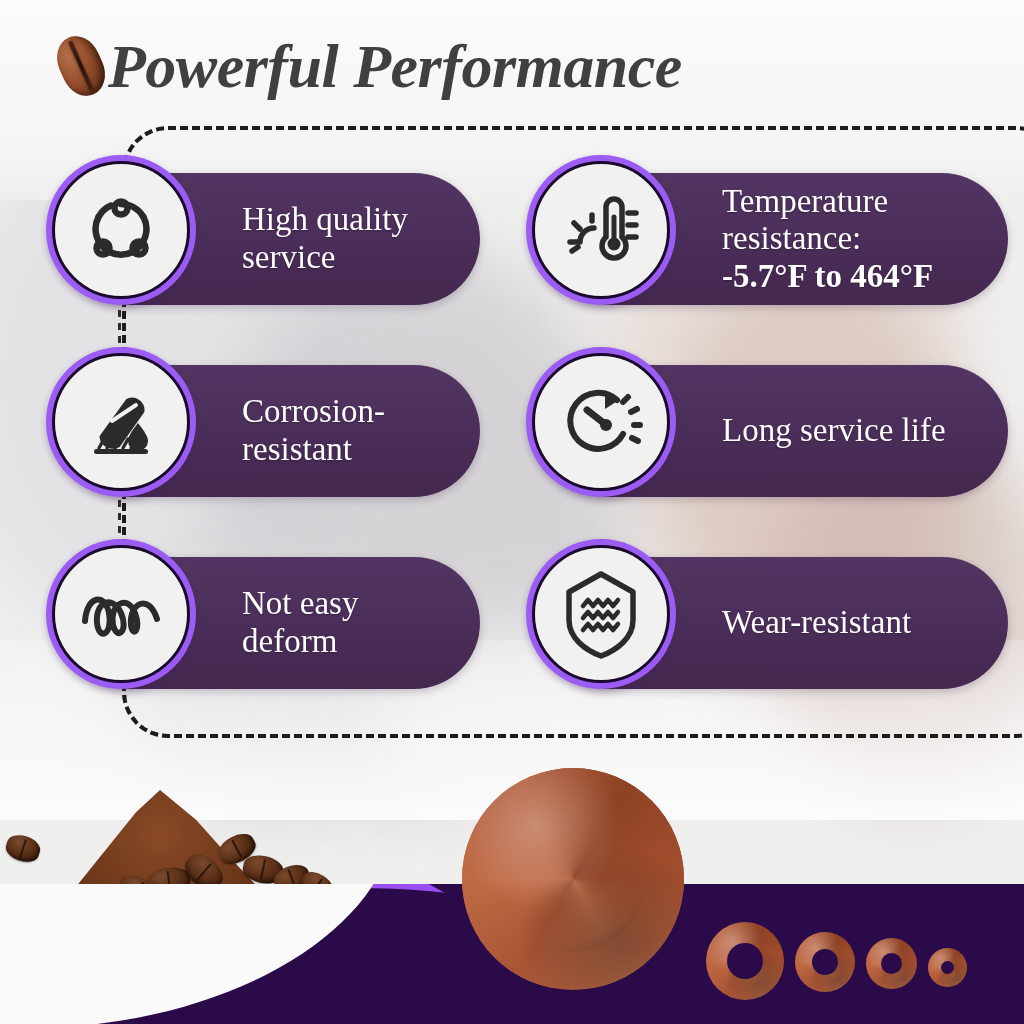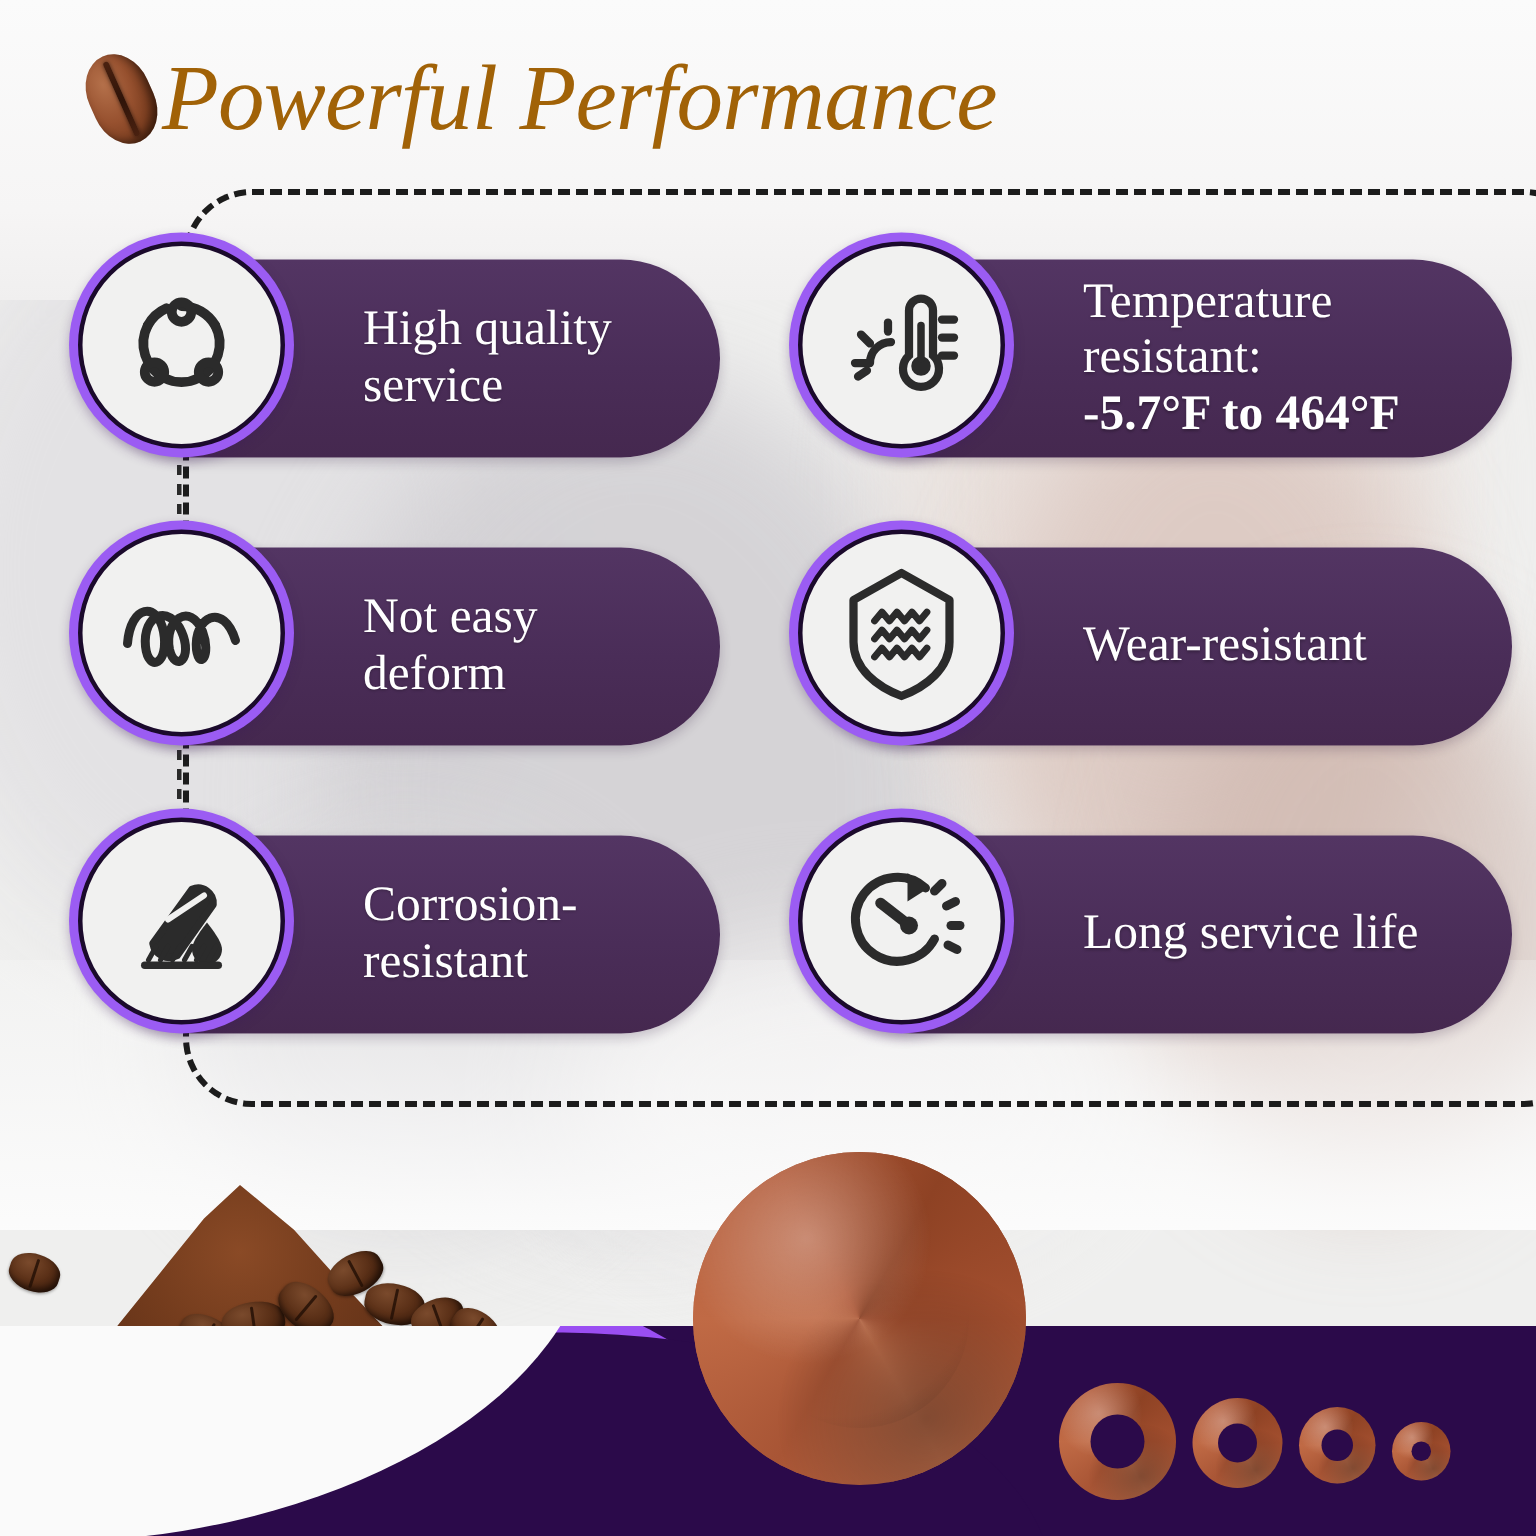--- a/index.html
+++ b/index.html
@@ -31,21 +31,21 @@
      display:flex;align-items:center;padding-left:60px;box-sizing:border-box;}
   .bean-logo{position:relative;width:42px;height:62px;flex:0 0 auto;margin-right:6px;
      transform:rotate(-24deg);}
   .bean-logo .body{position:absolute;inset:0;border-radius:50% / 42%;
      background:radial-gradient(ellipse at 32% 28%, #b4704a 0%, #97512f 42%, #6d3418 80%, #4d2110 100%);
      box-shadow:inset -3px -3px 6px rgba(0,0,0,.45);}
   .bean-logo .crease{position:absolute;left:50%;top:7%;width:4px;height:86%;
      margin-left:-2px;border-radius:3px;
      background:linear-gradient(180deg,#4a2110,#2f1409 50%,#4a2110);
      box-shadow:0 0 3px rgba(0,0,0,.6);}
-  .title{font-size:62px;font-weight:normal;font-style:italic;color:#a16207;
+  .title{font-size:62px;font-weight:bold;font-style:italic;color:#404040;
      letter-spacing:-.5px;line-height:1;white-space:nowrap;}
 
   
   .dashed-frame{position:absolute;left:122px;top:126px;width:940px;height:612px;
      border:4px dashed #1c1c1c;border-radius:46px;box-sizing:border-box;}
 
   
   .features{position:absolute;left:0;top:155px;width:1024px;}
   .frow{display:flex;align-items:flex-start;margin-bottom:22px;}
   .fcol-left{width:480px;flex:0 0 480px;}
@@ -160,77 +160,38 @@
               </svg>
             </div>
           </div>
         </div>
       </div>
       <div class="fcol-right">
         <div class="feature">
           <div class="pill pill-r">
             <div class="ptext">
               <div>Temperature</div>
-              <div>resistant:</div>
+              <div>resistance:</div>
               <div class="b">-5.7°F to 464°F</div>
             </div>
           </div>
           <div class="badge">
             <div class="badge-inner">
               <svg width="86" height="86" viewBox="0 0 86 86" fill="none" stroke="#2b2b2b" stroke-width="5.5" stroke-linecap="round">
                 <path d="M48 20 a8 8 0 0 1 16 0 v30 a12 12 0 1 1 -16 0z" stroke-width="5.5"></path>
                 <circle cx="56" cy="57" r="6.5" fill="#2b2b2b" stroke="none"></circle>
                 <line x1="56" y1="30" x2="56" y2="52" stroke-width="5"></line>
                 <path d="M22 55 a14 14 0 0 1 14 -14" stroke-width="5.5"></path>
                 <line x1="12" y1="55" x2="20" y2="55"></line>
                 <line x1="16" y1="36" x2="22" y2="42"></line>
                 <line x1="34" y1="28" x2="34" y2="34"></line>
                 <line x1="14" y1="64" x2="20" y2="60"></line>
                 <line x1="70" y1="26" x2="78" y2="26"></line>
                 <line x1="70" y1="38" x2="78" y2="38"></line>
                 <line x1="70" y1="50" x2="78" y2="50"></line>
-              </svg>
-            </div>
-          </div>
-        </div>
-      </div>
-    </div>
-
-    <div class="frow">
-      <div class="fcol-left">
-        <div class="feature">
-          <div class="pill pill-l">
-            <div class="ptext">
-              <div>Not easy</div>
-              <div>deform</div>
-            </div>
-          </div>
-          <div class="badge">
-            <div class="badge-inner">
-              <svg width="88" height="70" viewBox="0 0 88 70" fill="none" stroke="#2b2b2b" stroke-width="6" stroke-linecap="round">
-                <path d="M8 42 C10 16 28 14 32 34 C36 56 22 62 20 44 C18 22 36 16 44 34 C52 52 40 62 36 46 C32 26 50 14 58 34 C64 50 56 60 54 46 C52 24 72 14 80 40"></path>
-              </svg>
-            </div>
-          </div>
-        </div>
-      </div>
-      <div class="fcol-right">
-        <div class="feature">
-          <div class="pill pill-r">
-            <div class="ptext">
-              <div>Wear-resistant</div>
-            </div>
-          </div>
-          <div class="badge">
-            <div class="badge-inner">
-              <svg width="84" height="92" viewBox="0 0 84 92" fill="none" stroke="#2b2b2b" stroke-width="5.5" stroke-linejoin="round" stroke-linecap="round">
-                <path d="M42 6 L74 24 V52 C74 70 58 82 42 88 C26 82 10 70 10 52 V24 Z"></path>
-                <path d="M24 38 l5 -6 l5 6 l5 -6 l5 6 l5 -6 l5 6 l5 -6" stroke-width="4.5"></path>
-                <path d="M24 50 l5 -6 l5 6 l5 -6 l5 6 l5 -6 l5 6 l5 -6" stroke-width="4.5"></path>
-                <path d="M24 62 l5 -6 l5 6 l5 -6 l5 6 l5 -6 l5 6 l5 -6" stroke-width="4.5"></path>
               </svg>
             </div>
           </div>
         </div>
       </div>
     </div>
 
     <div class="frow">
       <div class="fcol-left">
         <div class="feature">
@@ -275,20 +236,59 @@
                 <path d="M60 22 A28 28 0 1 0 66 56"></path>
                 <path d="M48 12 L62 22 L48 31" fill="#2b2b2b" stroke="none"></path>
                 <path d="M30 32 L48 46" stroke-width="7"></path>
                 <circle cx="49" cy="47" r="6" fill="#2b2b2b" stroke="none"></circle>
                 <g stroke-width="6">
                   <line x1="66" y1="24" x2="71" y2="19"></line>
                   <line x1="74" y1="34" x2="80" y2="31"></line>
                   <line x1="77" y1="47" x2="83" y2="47"></line>
                   <line x1="75" y1="60" x2="81" y2="63"></line>
                 </g>
+              </svg>
+            </div>
+          </div>
+        </div>
+      </div>
+    </div>
+
+    <div class="frow">
+      <div class="fcol-left">
+        <div class="feature">
+          <div class="pill pill-l">
+            <div class="ptext">
+              <div>Not easy</div>
+              <div>deform</div>
+            </div>
+          </div>
+          <div class="badge">
+            <div class="badge-inner">
+              <svg width="88" height="70" viewBox="0 0 88 70" fill="none" stroke="#2b2b2b" stroke-width="6" stroke-linecap="round">
+                <path d="M8 42 C10 16 28 14 32 34 C36 56 22 62 20 44 C18 22 36 16 44 34 C52 52 40 62 36 46 C32 26 50 14 58 34 C64 50 56 60 54 46 C52 24 72 14 80 40"></path>
+              </svg>
+            </div>
+          </div>
+        </div>
+      </div>
+      <div class="fcol-right">
+        <div class="feature">
+          <div class="pill pill-r">
+            <div class="ptext">
+              <div>Wear-resistant</div>
+            </div>
+          </div>
+          <div class="badge">
+            <div class="badge-inner">
+              <svg width="84" height="92" viewBox="0 0 84 92" fill="none" stroke="#2b2b2b" stroke-width="5.5" stroke-linejoin="round" stroke-linecap="round">
+                <path d="M42 6 L74 24 V52 C74 70 58 82 42 88 C26 82 10 70 10 52 V24 Z"></path>
+                <path d="M24 38 l5 -6 l5 6 l5 -6 l5 6 l5 -6 l5 6 l5 -6" stroke-width="4.5"></path>
+                <path d="M24 50 l5 -6 l5 6 l5 -6 l5 6 l5 -6 l5 6 l5 -6" stroke-width="4.5"></path>
+                <path d="M24 62 l5 -6 l5 6 l5 -6 l5 6 l5 -6 l5 6 l5 -6" stroke-width="4.5"></path>
               </svg>
             </div>
           </div>
         </div>
       </div>
     </div>
   </div>
 
   <div class="connector" style="top:310px;"></div>
   <div class="connector" style="top:500px;"></div>

